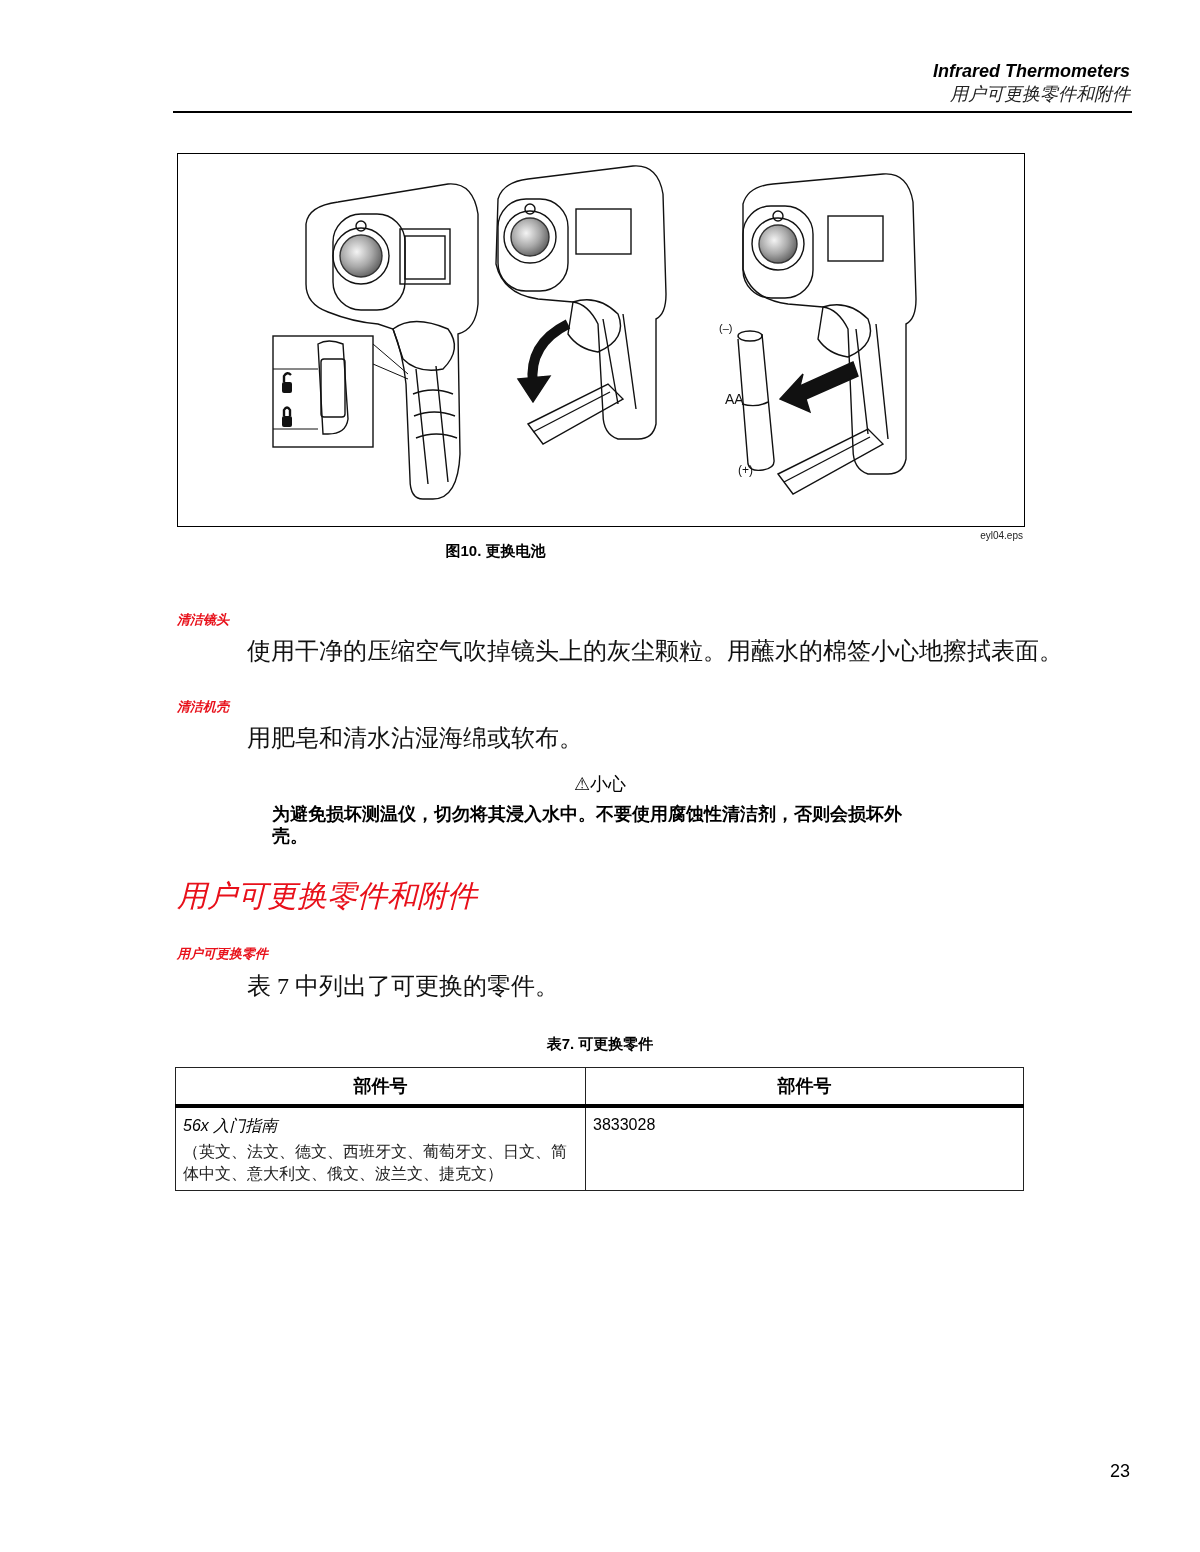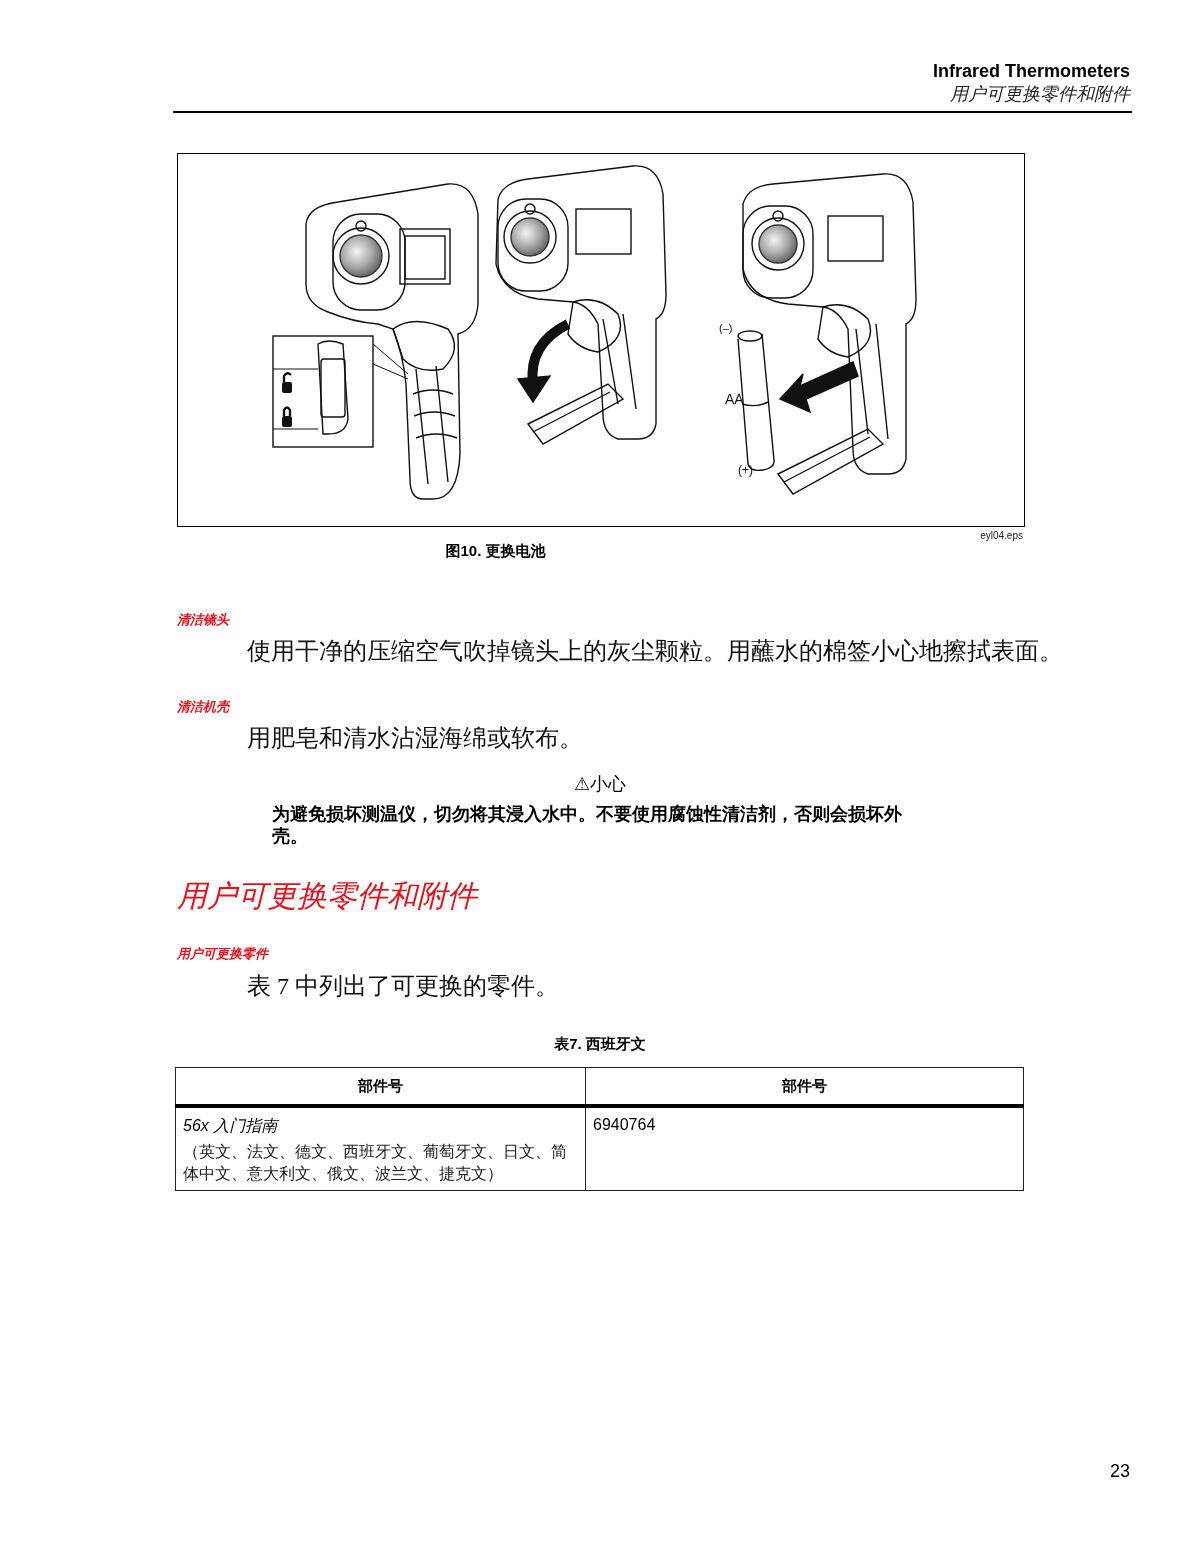--- a/index.html
+++ b/index.html
@@ -4,21 +4,21 @@
 <style>
   html, body { margin: 0; padding: 0; background: #ffffff; }
   body {
     width: 1200px; height: 1552px; position: relative; overflow: hidden;
     font-family: "Liberation Sans", "DejaVu Sans", sans-serif; color: #000;
   }
 
   
   .hdr-title {
     position: absolute; right: 70px; top: 61px;
-    font-family: "Liberation Sans", sans-serif; font-weight: bold; 
+    font-family: "Liberation Sans", sans-serif; font-weight: bold; font-style: italic;
     font-size: 18px; line-height: 20px; text-align: right;
   }
   .hdr-sub {
     position: absolute; right: 70px; top: 83px;
     font-family: "Liberation Serif", "DejaVu Serif", serif; font-style: italic;
     font-size: 18px; line-height: 22px; color: #222; text-align: right;
   }
   .hdr-rule { position: absolute; left: 173px; top: 111px; width: 959px; height: 2px; background: #000; }
 
   
@@ -48,21 +48,21 @@
     font-family: "Liberation Sans", sans-serif; font-size: 30px; line-height: 36px;
   }
 
   
   .tbl-caption { position: absolute; left: 0; width: 1200px; top: 1035px; text-align: center; font-weight: bold; font-size: 15px; }
   table.parts {
     position: absolute; left: 175px; top: 1067px; width: 849px; border-collapse: collapse;
     font-size: 16px;
   }
   table.parts td, table.parts th { border: 1.5px solid #222; vertical-align: top; padding: 0 7px; }
-  table.parts th { height: 36px; vertical-align: middle; font-weight: bold; font-size: 15px; text-align: center; border-bottom: 4px solid #000; }
+  table.parts th { height: 36px; vertical-align: middle; font-weight: bold; font-size: 18px; text-align: center; border-bottom: 4px solid #000; }
   table.parts td { height: 36px; padding-top: 8px; box-sizing: border-box; }
   table.parts td.c1 { width: 410px; }
   .it { font-style: italic; }
   .serif-it { font-family: "Liberation Serif", "DejaVu Serif", serif; font-style: italic; }
   .note { font-family: "Liberation Serif", "DejaVu Serif", serif; font-size: 16px; line-height: 22px; margin-top: 4px; padding-bottom: 2px; color: #222; }
 
   .page-num { position: absolute; right: 70px; top: 1461px; font-size: 18px; }
 </style>
 </head>
 <body>
@@ -165,33 +165,33 @@
 
 <div class="caution-head">
   <span style="font-weight:bold;">⚠</span><span>小心</span>
 </div>
 <div class="caution-body">为避免损坏测温仪，切勿将其浸入水中。不要使用腐蚀性清洁剂，否则会损坏外壳。</div>
 
 <div class="h-red-large">用户可更换零件和附件</div>
 <div class="h-red-small" style="top:943px">用户可更换零件</div>
 <div class="body-text" style="top:974px">表 7 中列出了可更换的零件。</div>
 
-<div class="tbl-caption">表7. 西班牙文</div>
+<div class="tbl-caption">表7. 可更换零件</div>
 <table class="parts">
   <thead>
     <tr>
       <th>部件号</th>
       <th>部件号</th>
     </tr>
   </thead>
   <tbody>
     <tr>
       <td class="c1" style="height:84px">
         <span class="it">56x</span>
         <span class="serif-it">入门指南</span>
         <div class="note">（英文、法文、德文、西班牙文、葡萄牙文、日文、简体中文、意大利文、俄文、波兰文、捷克文）</div>
       </td>
-      <td>6940764</td>
+      <td>3833028</td>
     </tr>
   </tbody>
 </table>
 
 <div class="page-num">23</div>
 
 </body></html>

